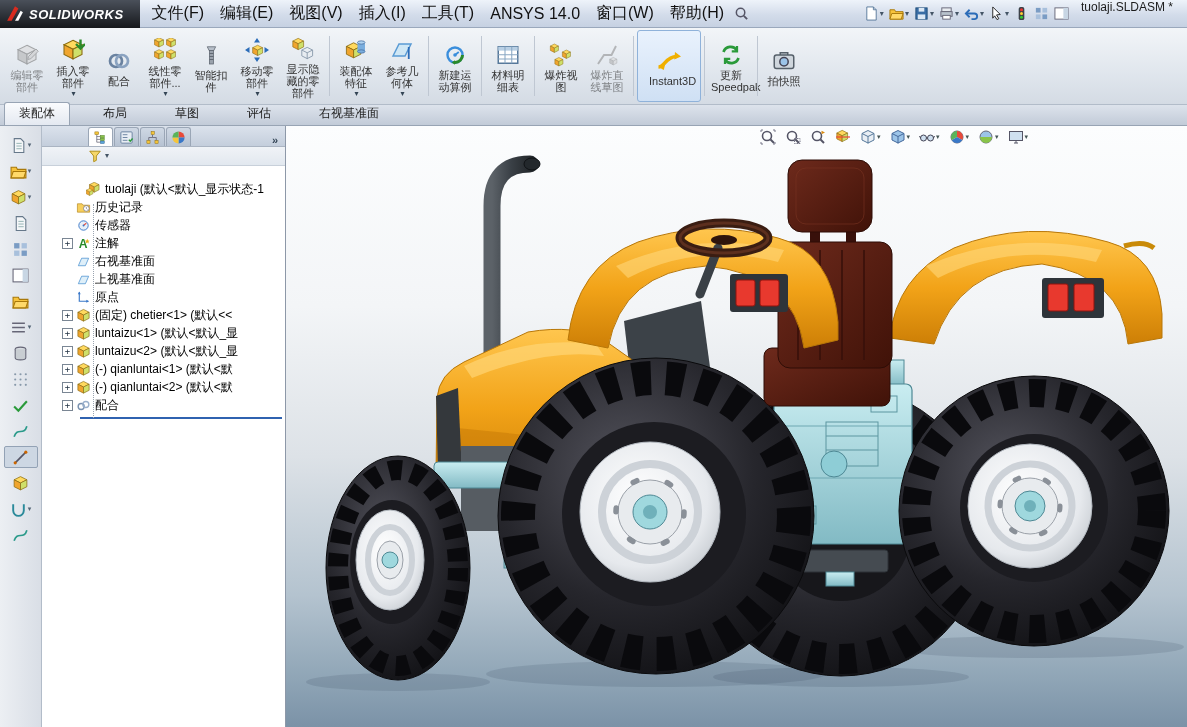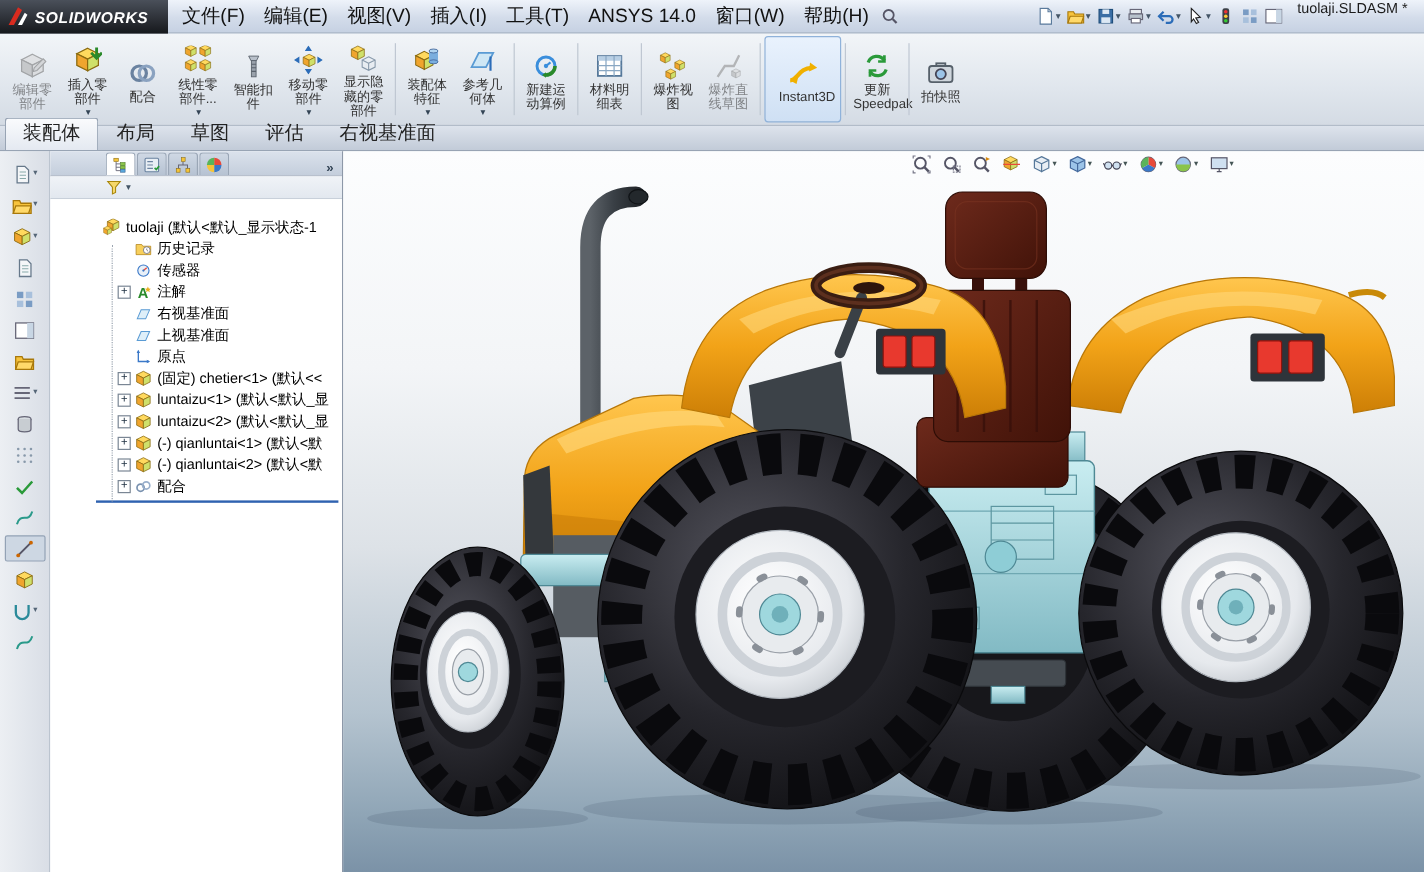--- a/index.html
+++ b/index.html
@@ -30,21 +30,21 @@
   .rlabel{font-size:11px;line-height:12px;text-align:center;color:#333;margin-top:2px;
     width:40px;overflow:visible;word-break:normal}
   .rbtn .dd{margin-top:1px;color:#345}
   .rbtn.disabled{filter:grayscale(1);opacity:.55}
   .rbtn.active{background:linear-gradient(#e9f2fd,#cfe0f4);border:1px solid #8fb2da;min-width:64px}
   .rsep{width:1px;background:#bfc7d2;margin:6px 3px;flex:none}
 
   
   .tabbar{height:21px;display:flex;align-items:flex-end;padding-left:4px;
     background:linear-gradient(#dde3ec,#c2cbd8);border-bottom:1px solid #98a4b4}
-  .tab{font-size:16px;padding:2px 14px 3px;color:#222;border:1px solid transparent;border-bottom:none;margin-right:0}
+  .tab{font-size:12px;padding:2px 14px 3px;color:#222;border:1px solid transparent;border-bottom:none;margin-right:18px}
   .tab.active{background:linear-gradient(#fafbfd,#e4e9f1);border-color:#98a4b4;border-radius:3px 3px 0 0}
 
   
   .main{display:flex;height:601px}
   .left-toolbar{width:42px;flex:none;display:flex;flex-direction:column;align-items:center;
     padding-top:8px;gap:4px;overflow:hidden;
     background:linear-gradient(90deg,#eceff3,#d9dee6);border-right:1px solid #b2bcc9}
   .ltool{display:flex;align-items:center;justify-content:center;width:34px;height:22px;border-radius:2px;flex:none}
   .ltool.pressed{background:#cdd7e3;border:1px solid #93a2b5}
   .ltool .dd{font-size:7px;color:#567}
@@ -55,21 +55,21 @@
   .ptab-list{display:flex;align-items:flex-end}
   .ptab{width:25px;height:19px;display:flex;align-items:center;justify-content:center;margin-right:1px;
     border:1px solid #9aa6b6;border-bottom:none;border-radius:3px 3px 0 0;
     background:linear-gradient(#cfd8e4,#b6c2d2)}
   .ptab.active{background:#fff}
   .ptab-overflow{margin-left:auto;margin-right:7px;font-size:11px;font-weight:bold;color:#345}
   .filter-row{height:19px;display:flex;align-items:center;gap:2px;padding-left:46px;
     background:linear-gradient(#f0f3f7,#e2e8ef);border-bottom:1px solid #c8d0da}
   .tree{flex:1;position:relative;padding-top:14px;font-size:12px;overflow:hidden;background:#fff}
   .tree-guide{position:absolute;left:51px;top:38px;height:214px;border-left:1px dotted #9aa4b0}
-  .trow{height:18px;display:flex;align-items:center;padding-left:56px;white-space:nowrap;overflow:hidden}
+  .trow{height:18px;display:flex;align-items:center;padding-left:20px;white-space:nowrap;overflow:hidden}
   .trow.root{padding-left:44px}
   .exp{width:11px;height:11px;border:1px solid #7a8694;background:#fff;font-size:9px;line-height:9px;
     text-align:center;color:#234;margin-right:3px;flex:none;font-family:"DejaVu Sans Mono",monospace}
   .expsp{width:14px;flex:none}
   .trow .ic{margin-right:4px;flex:none;display:flex}
   .tlabel{color:#000}
   .rollback{height:2px;background:#2f62b0;margin:3px 3px 0 38px}
 
   
   .viewport{flex:1;position:relative;overflow:hidden;

